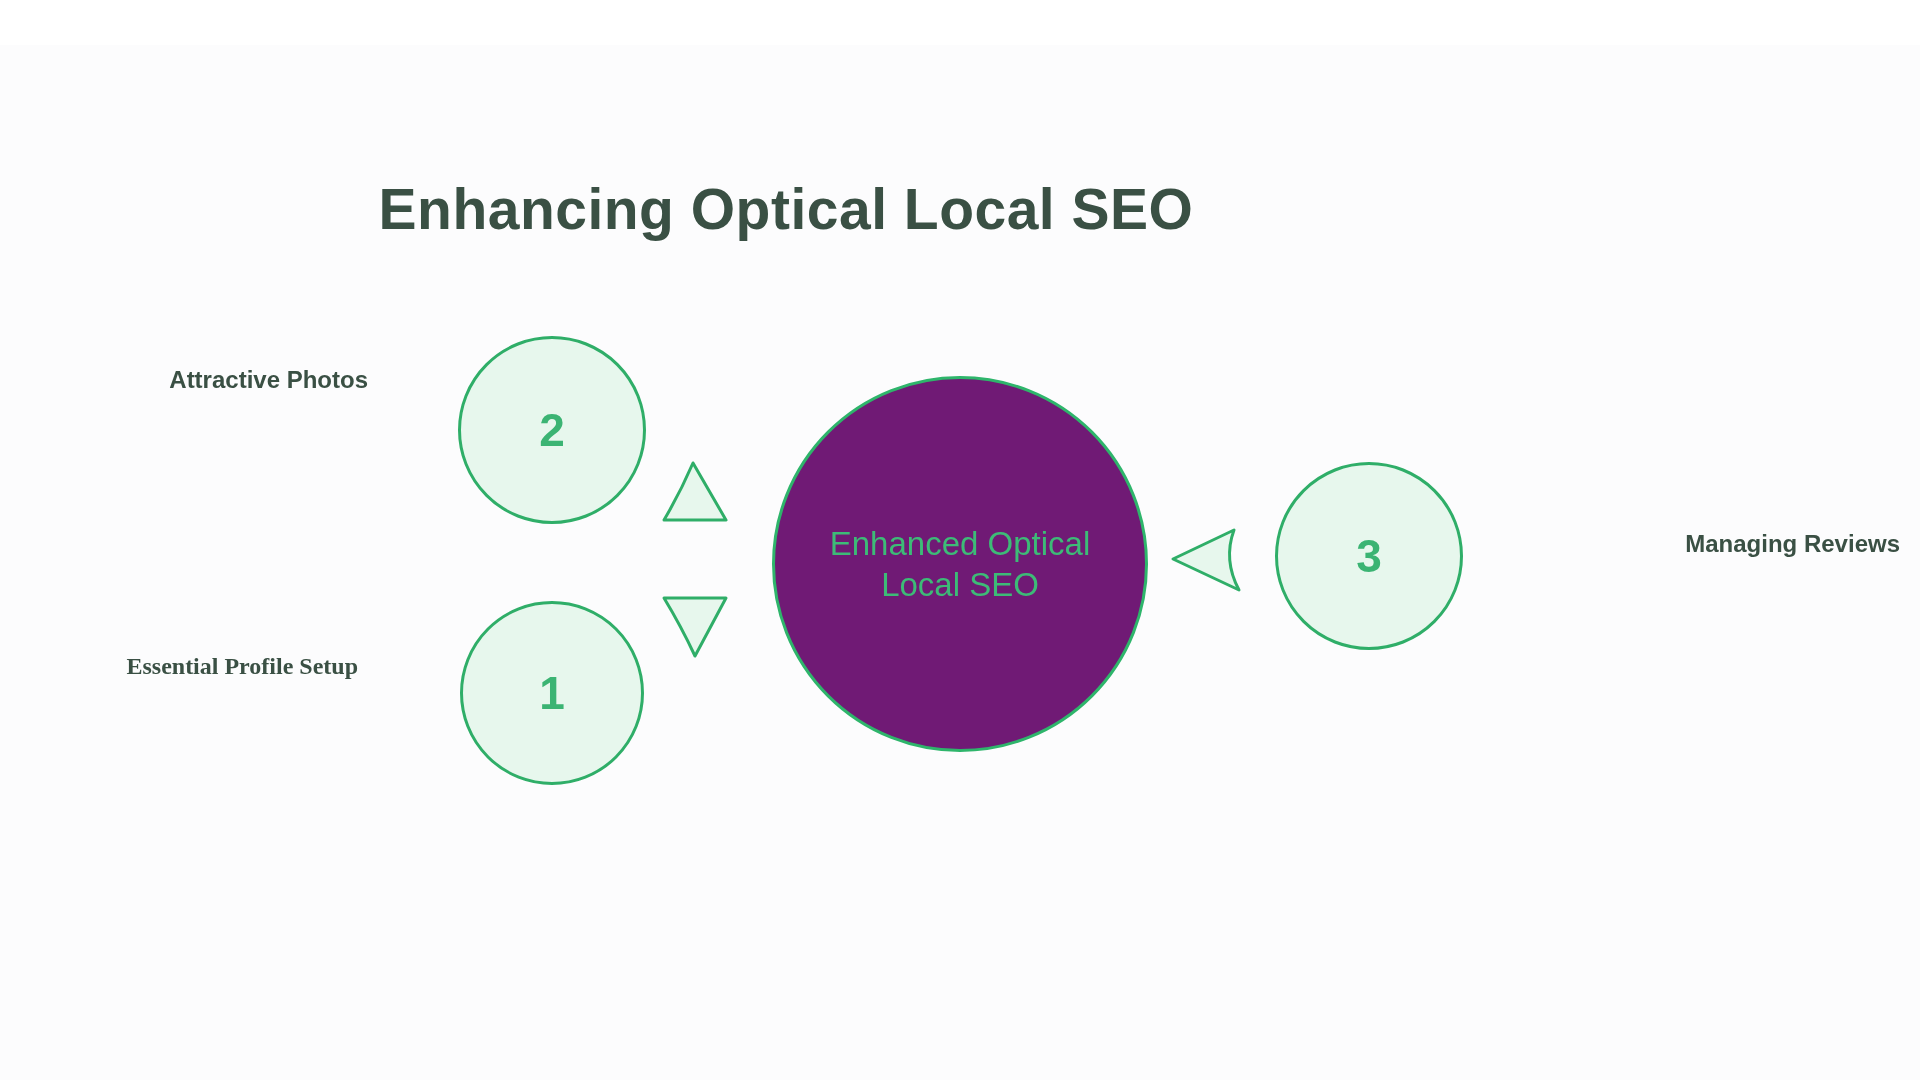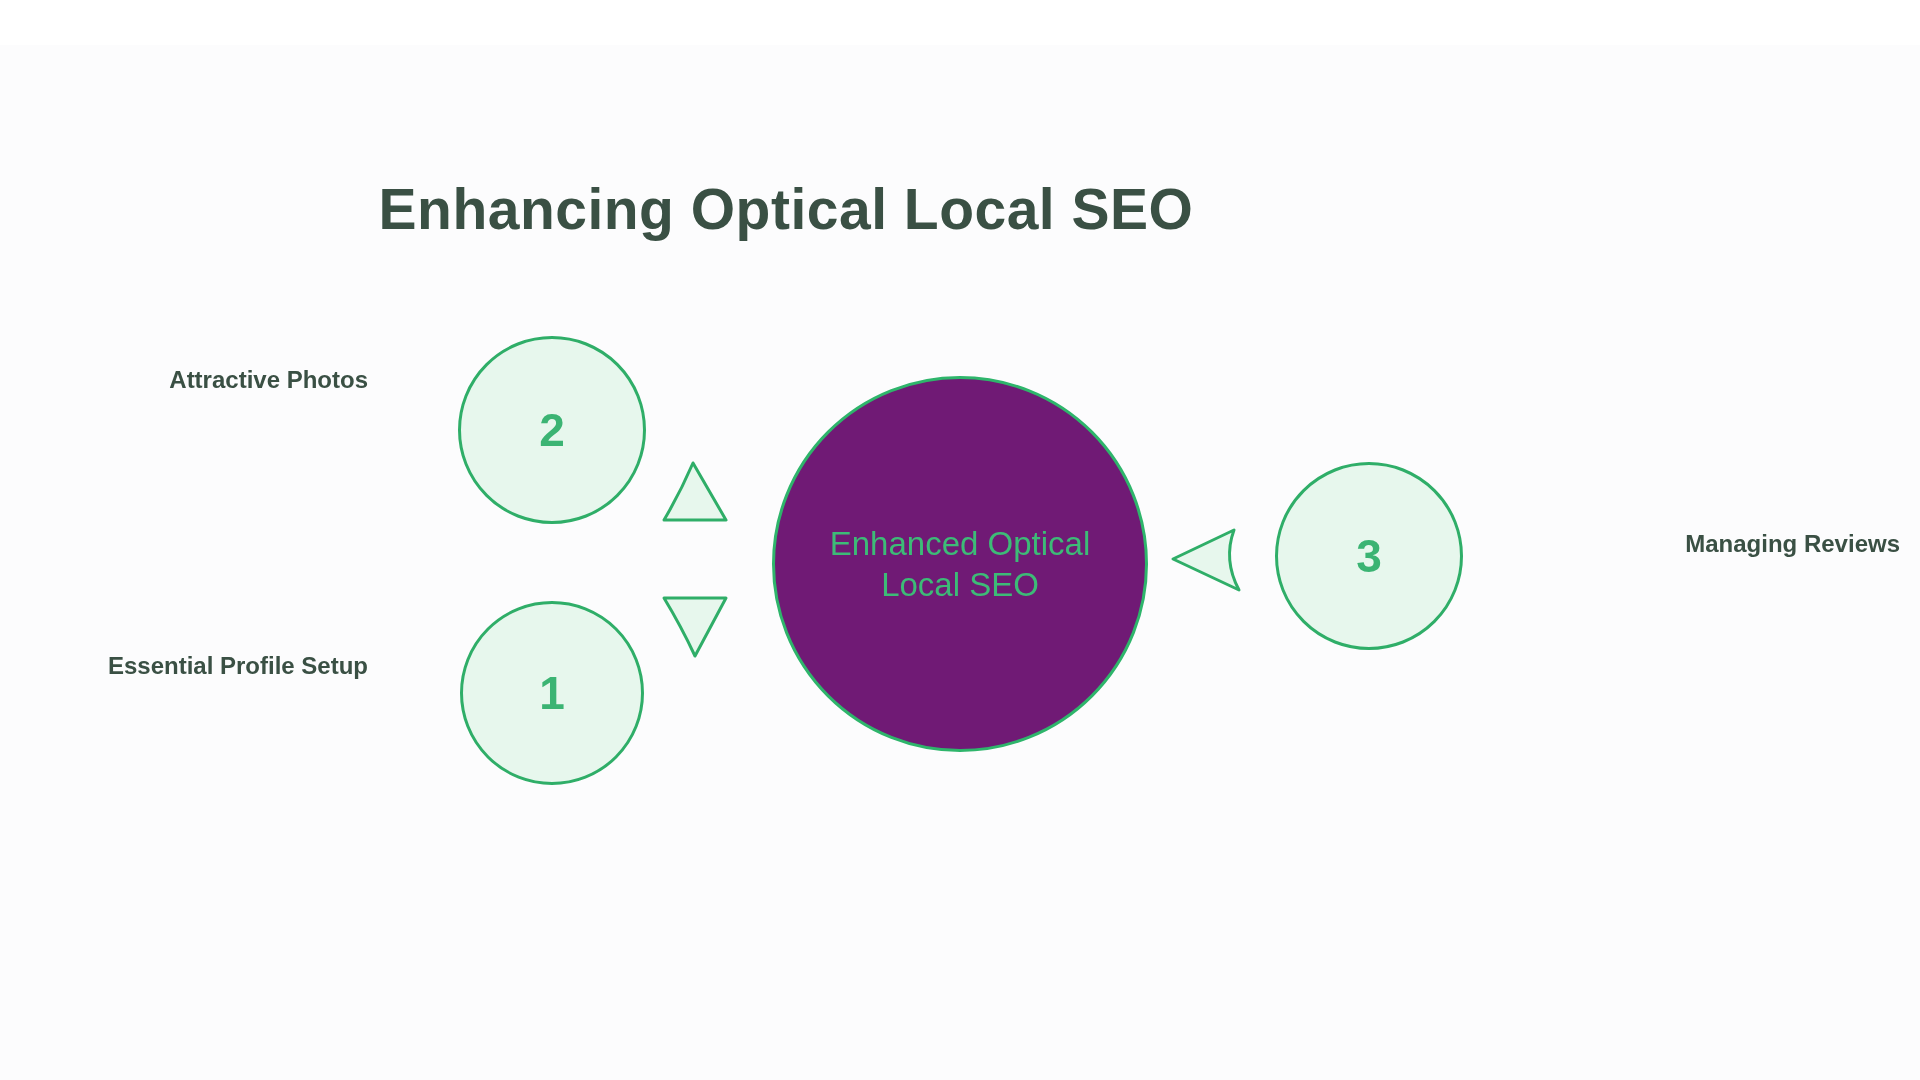--- a/index.html
+++ b/index.html
@@ -73,23 +73,24 @@
     font-weight: bold;
     line-height: 44px;
     color: #3a5044;
   }
   .label-attractive {
     left: 78px; top: 358px;
     width: 290px;
     text-align: right;
   }
   .label-essential {
-    left: 78px; top: 644px;
+    left: 68px; top: 644px;
     width: 290px;
     text-align: right;
+    font-family: Liberation Serif, serif;
   }
   .label-managing {
     left: 1560px; top: 490px;
     width: 340px;
     text-align: right;
     margin-top: 32px;
   }
   .tri {
     position: absolute;
   }

